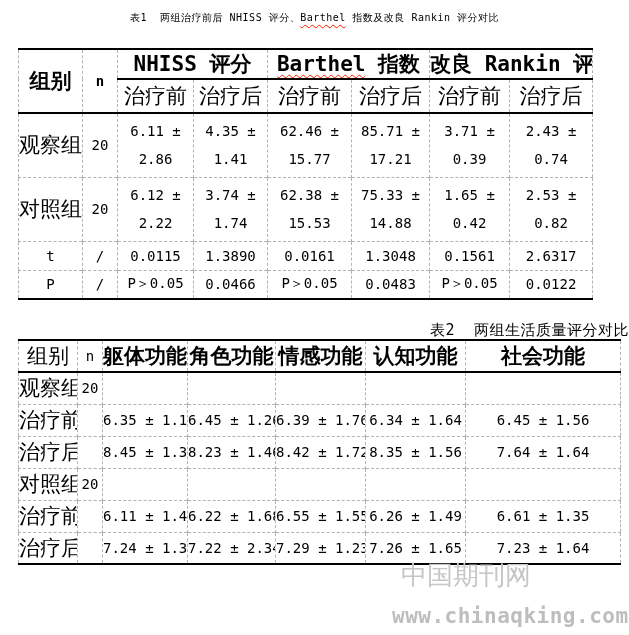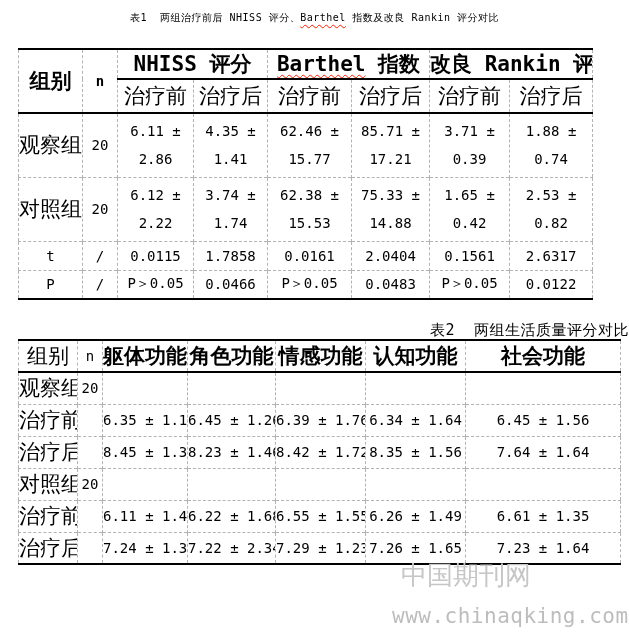--- a/index.html
+++ b/index.html
@@ -82,21 +82,21 @@
     line-height: 30px;
     color: #c6c6c6;
     letter-spacing: 0px;
     pointer-events: none;
     white-space: nowrap;
   }
   .wm-url {
     position: absolute;
     left: 392px; top: 604px;
     font-size: 21px;
-    font-weight: normal;
+    font-weight: bold;
     color: #bdbdbd;
     letter-spacing: 0.5px;
     pointer-events: none;
     white-space: nowrap;
   }
 </style>
 </head>
 <body>
 
 <div class="doc-title"><span>表1  两组治疗前后 NHISS 评分、</span><span class="squiggle">Barthel</span><span> 指数及改良 Rankin 评分对比</span></div>
@@ -145,21 +145,21 @@
         </td>
     <td class="cell2">
           <div>85.71 ±</div>
           <div>17.21</div>
         </td>
     <td class="cell2">
           <div>3.71 ±</div>
           <div>0.39</div>
         </td>
     <td class="cell2">
-          <div>1.88 ±</div>
+          <div>2.43 ±</div>
           <div>0.74</div>
         </td>
   </tr>
   <tr class="rbig dash">
     <td class="cjk">对照组</td>
     <td>20</td>
     <td class="cell2">
           <div>6.12 ±</div>
           <div>2.22</div>
         </td>
@@ -181,23 +181,23 @@
         </td>
     <td class="cell2">
           <div>2.53 ±</div>
           <div>0.82</div>
         </td>
   </tr>
   <tr class="rsm dash">
     <td>t</td>
     <td>/</td>
     <td>0.0115</td>
-    <td>1.7858</td>
+    <td>1.3890</td>
     <td>0.0161</td>
-    <td>2.0404</td>
+    <td>1.3048</td>
     <td>0.1561</td>
     <td>2.6317</td>
   </tr>
   <tr class="rsm dash">
     <td>P</td>
     <td>/</td>
     <td>P＞0.05</td>
     <td>0.0466</td>
     <td>P＞0.05</td>
     <td>0.0483</td>

